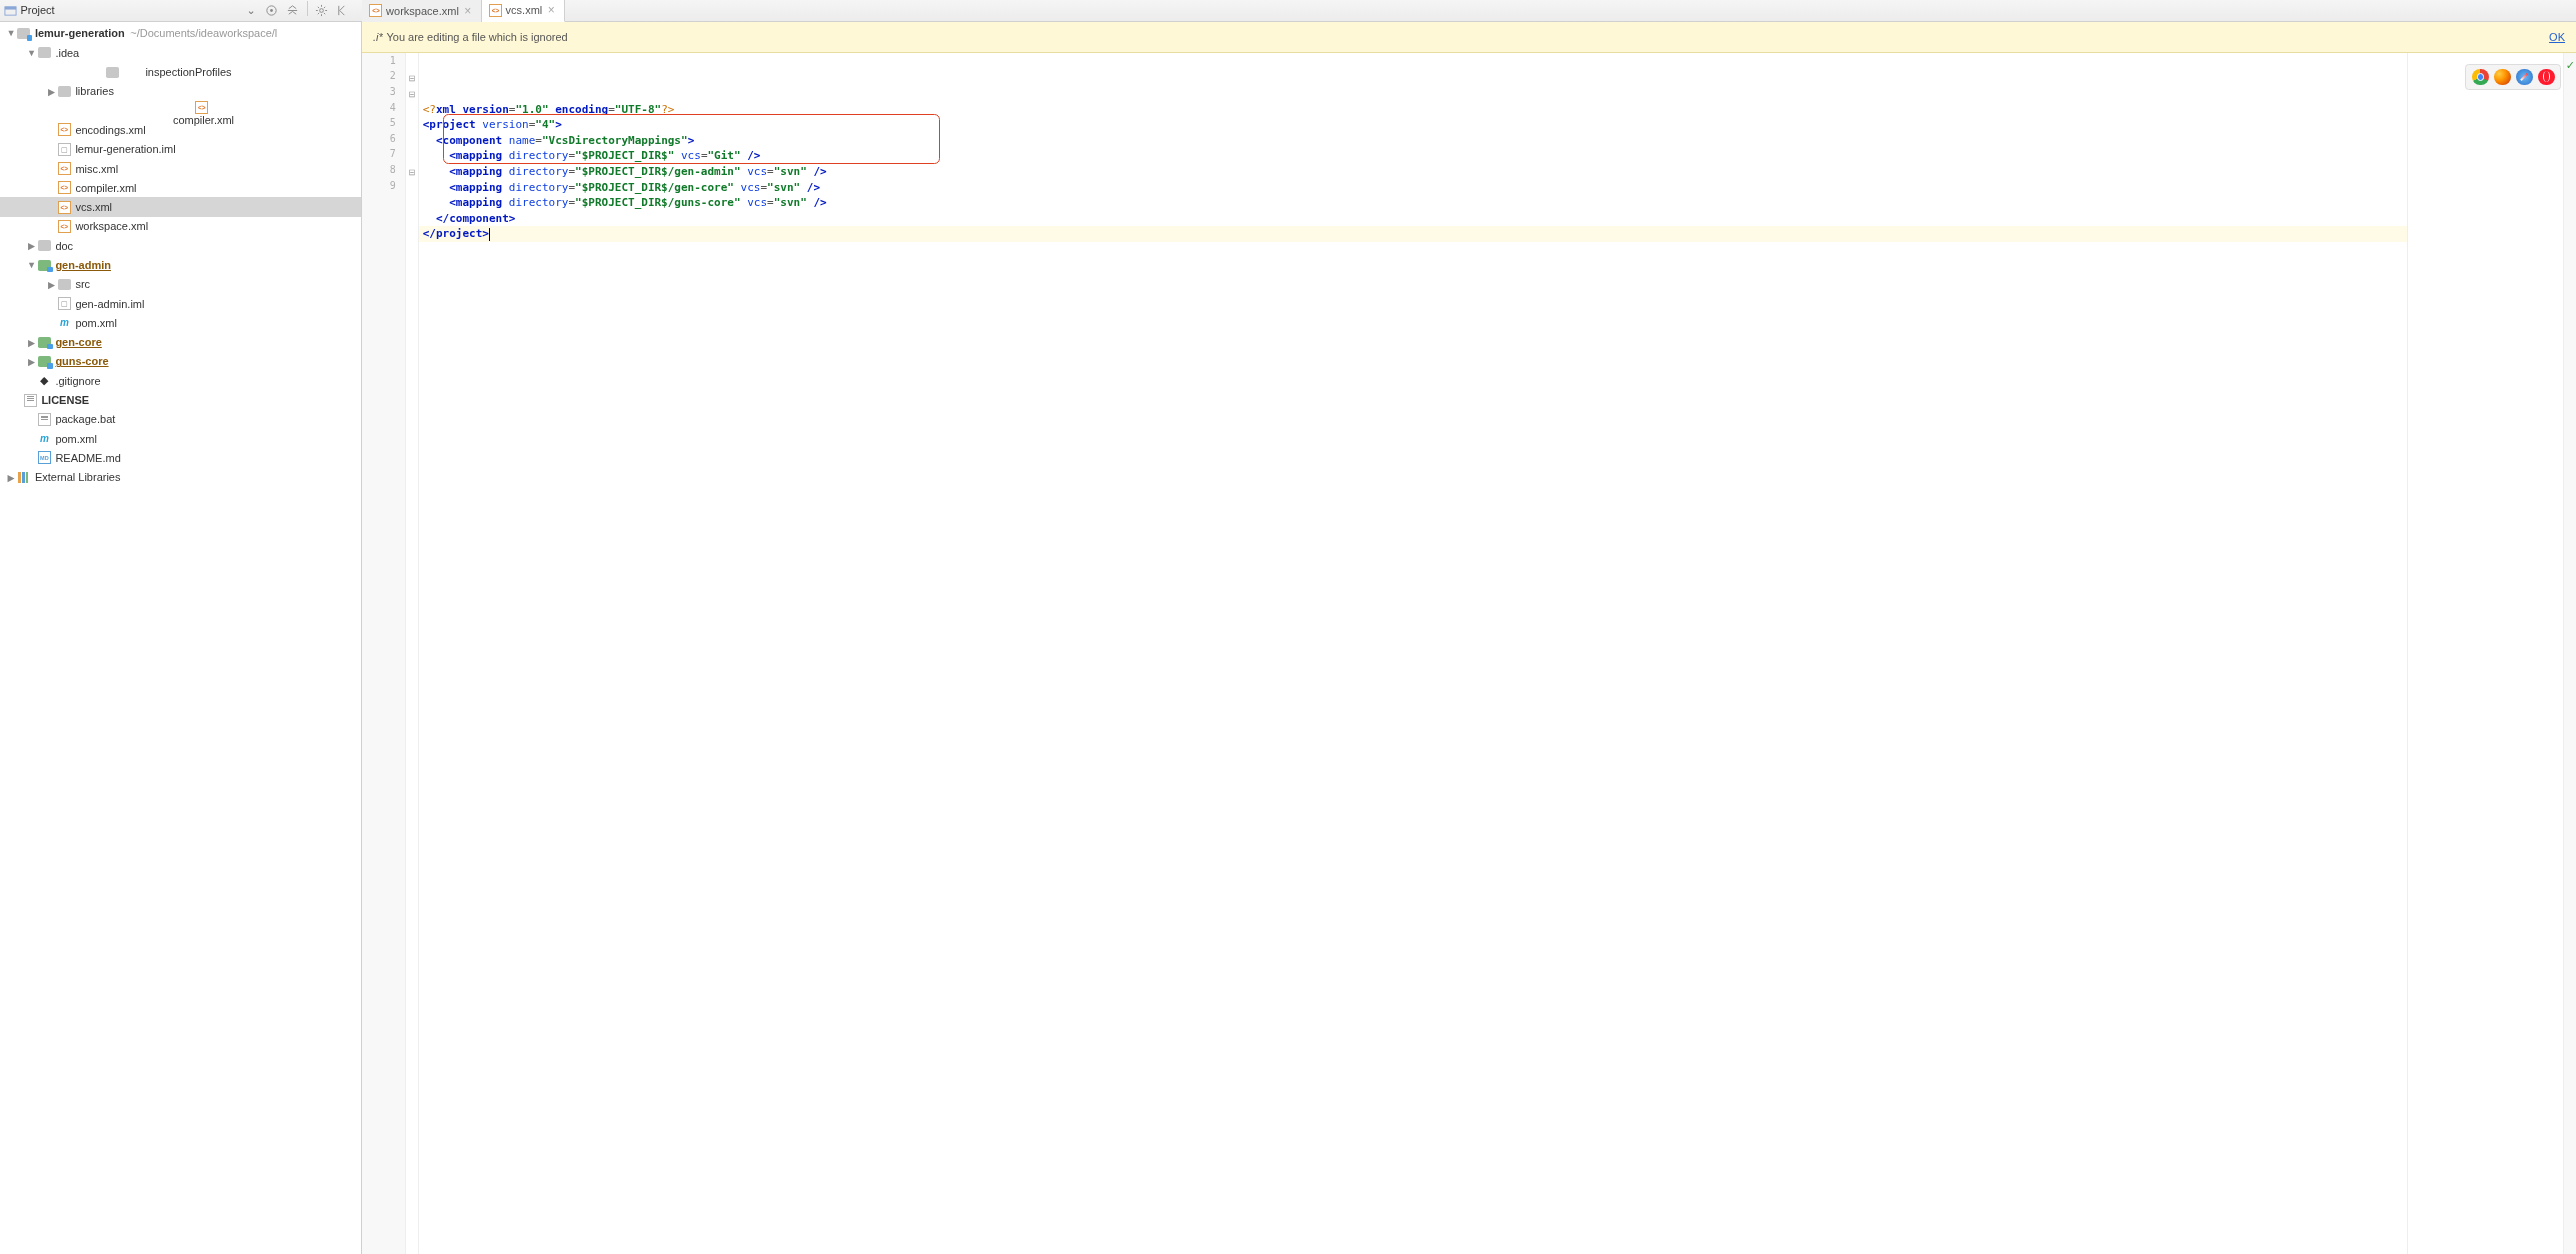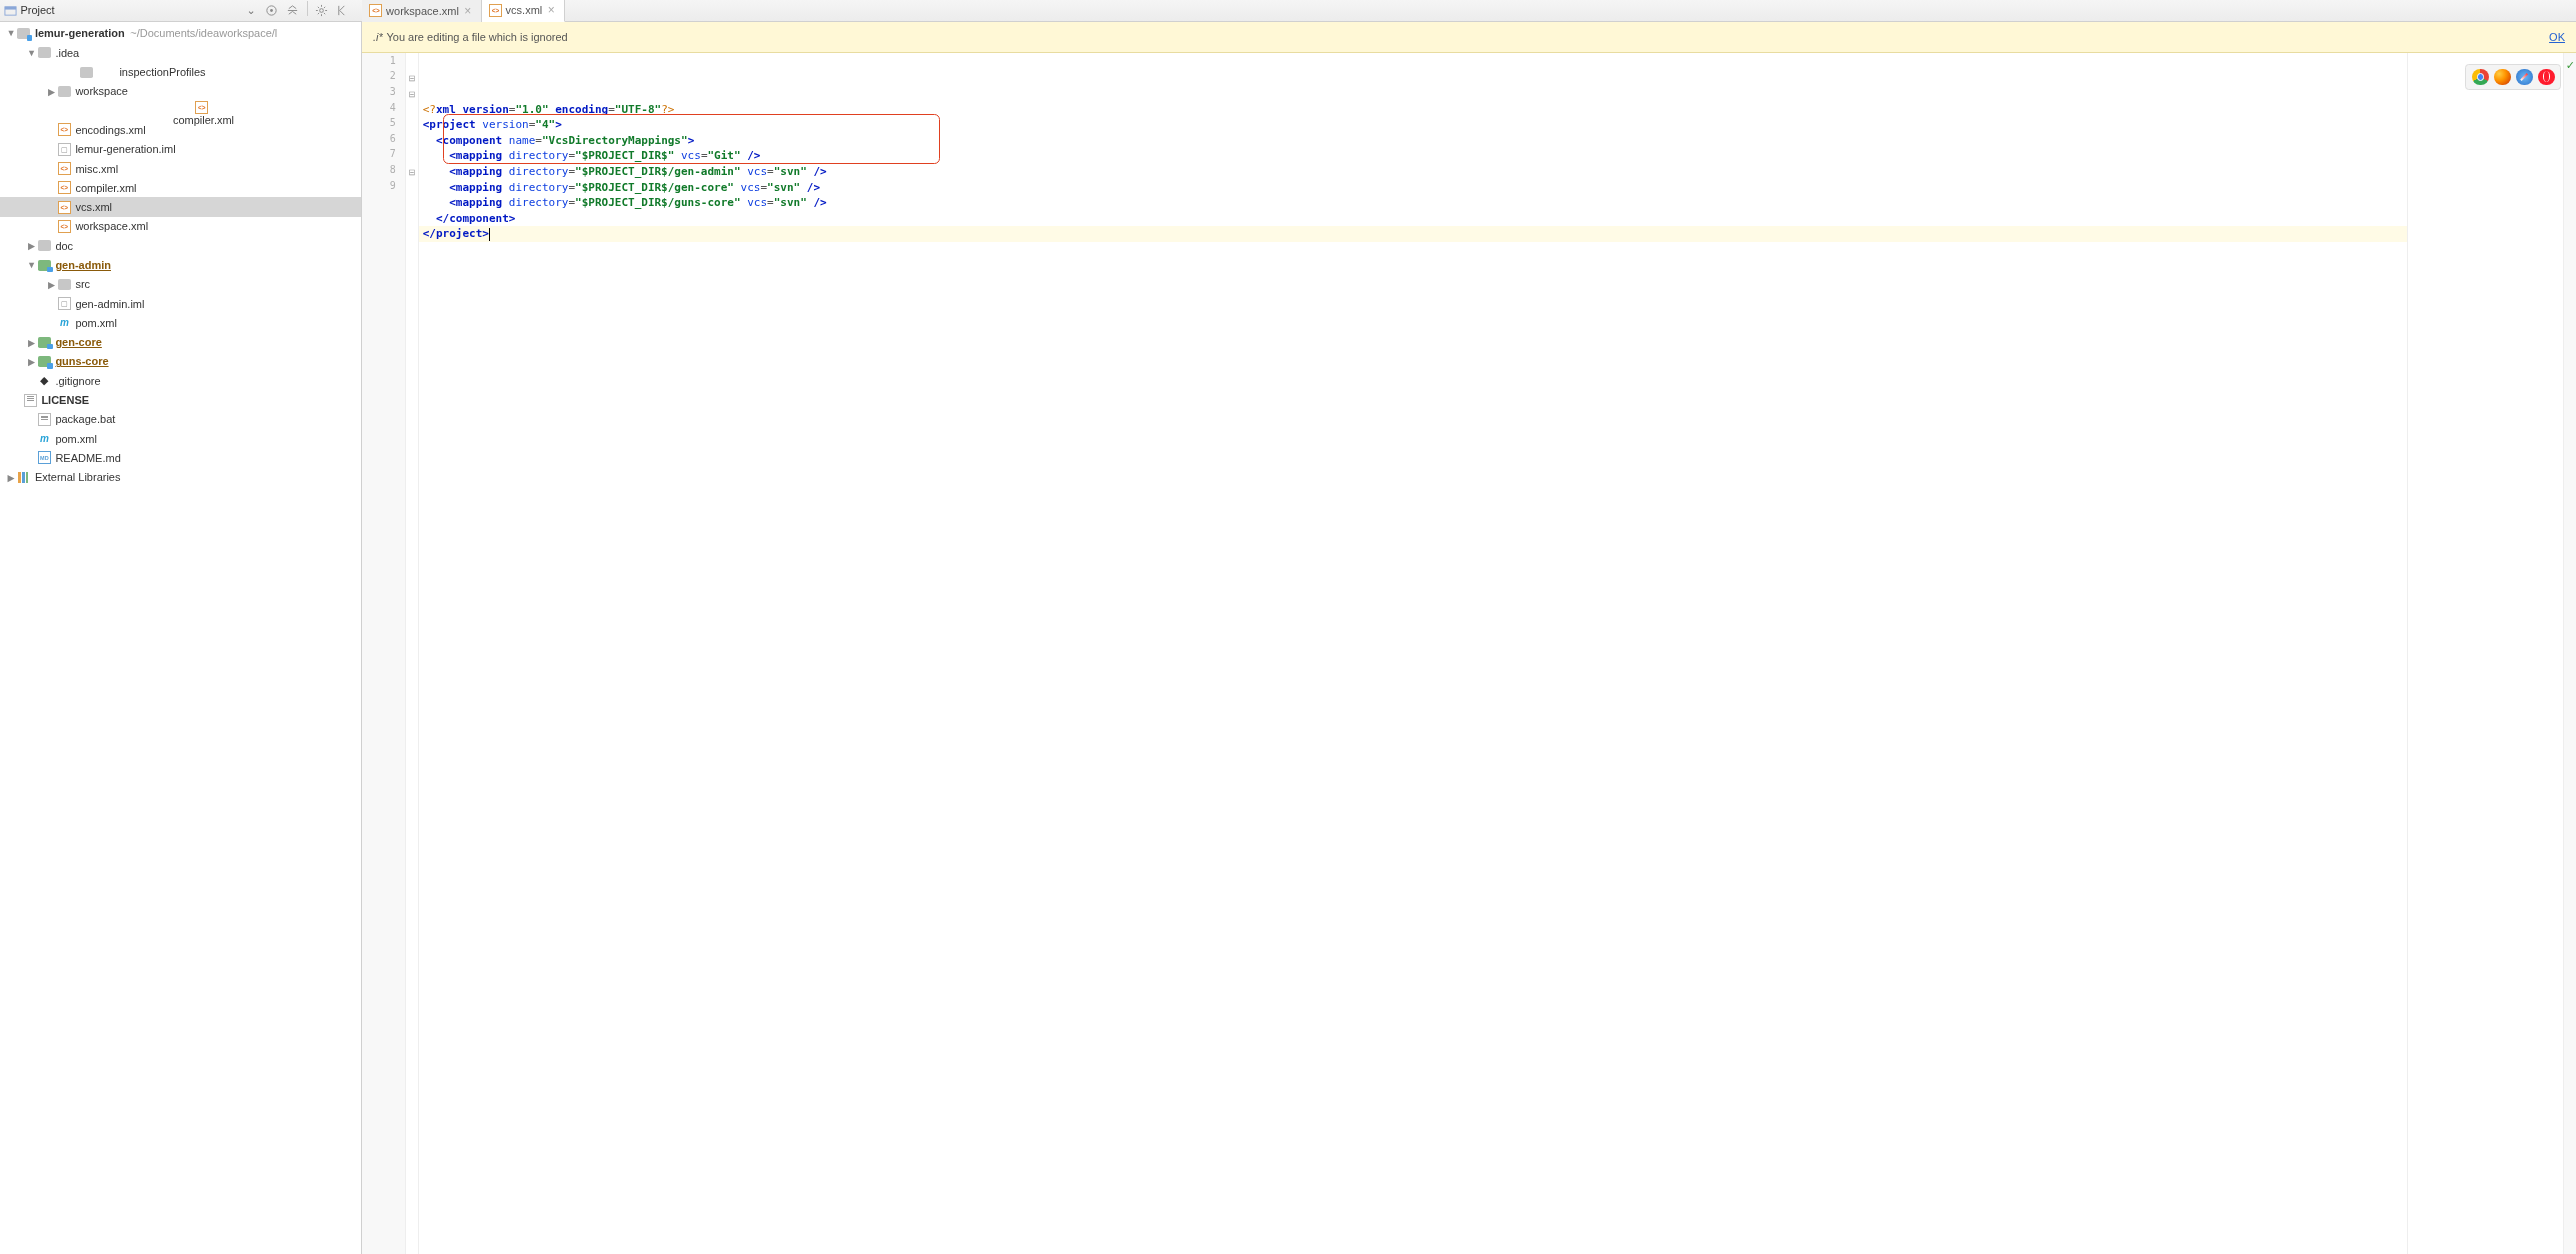--- a/index.html
+++ b/index.html
@@ -239,33 +239,33 @@
             <span class="node-label bold">lemur-generation</span>
             <span class="node-path">~/Documents/ideaworkspace/l</span>
           </div>
           <div class="tree-row" style="padding-left: 26px;">
             <span class="arrow">▼</span>
             <span class="node-icon">
               <span class="ico-folder"></span>
             </span>
             <span class="node-label ">.idea</span>
           </div>
-          <div class="tree-row" style="padding-left: 46px; gap: 22px;">
+          <div class="tree-row" style="padding-left: 72px; gap: 22px;">
             <span class="arrow"></span>
             <span class="node-icon">
               <span class="ico-folder"></span>
             </span>
             <span class="node-label ">inspectionProfiles</span>
           </div>
           <div class="tree-row" style="padding-left: 46px;">
             <span class="arrow">▶</span>
             <span class="node-icon">
               <span class="ico-folder"></span>
             </span>
-            <span class="node-label ">workspace</span>
+            <span class="node-label ">libraries</span>
           </div>
           <div class="tree-row" style="padding-left: 46px; flex-direction: column;">
             <span class="arrow"></span>
             <span class="node-icon">
               <span class="ico-xml">&lt;&gt;</span>
             </span>
             <span class="node-label ">compiler.xml</span>
           </div>
           <div class="tree-row" style="padding-left: 46px;">
             <span class="arrow"></span>

